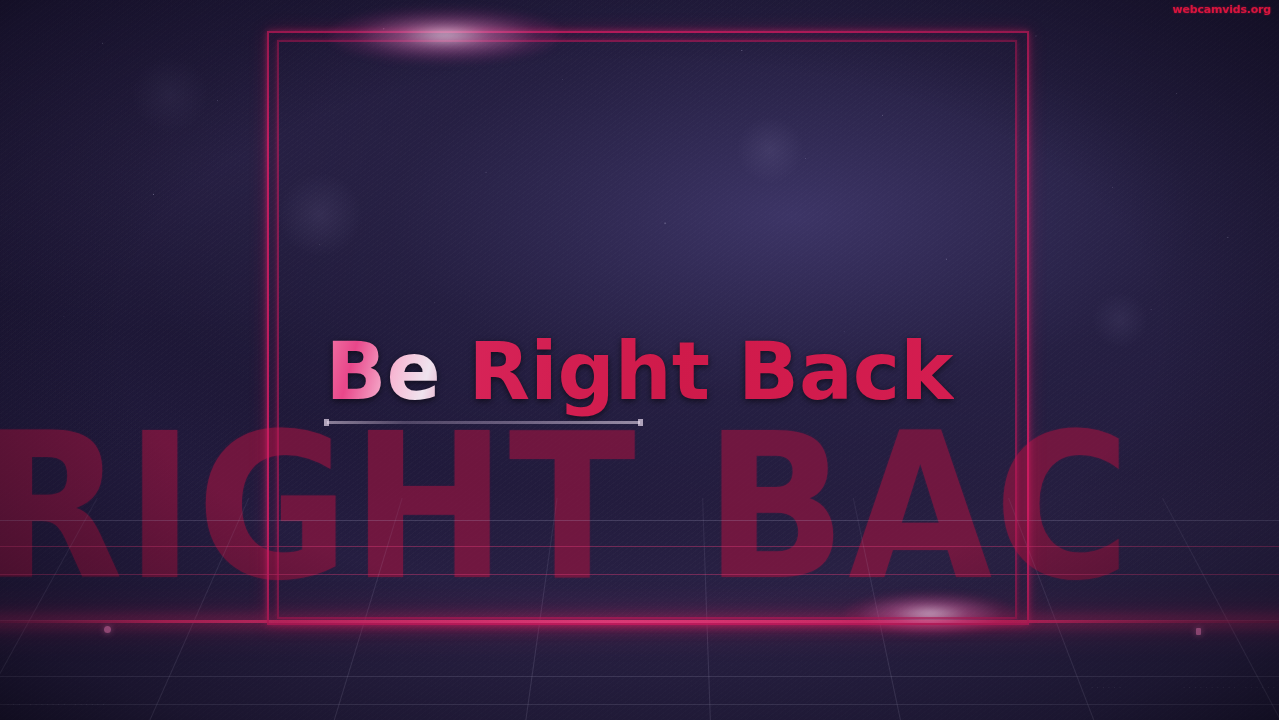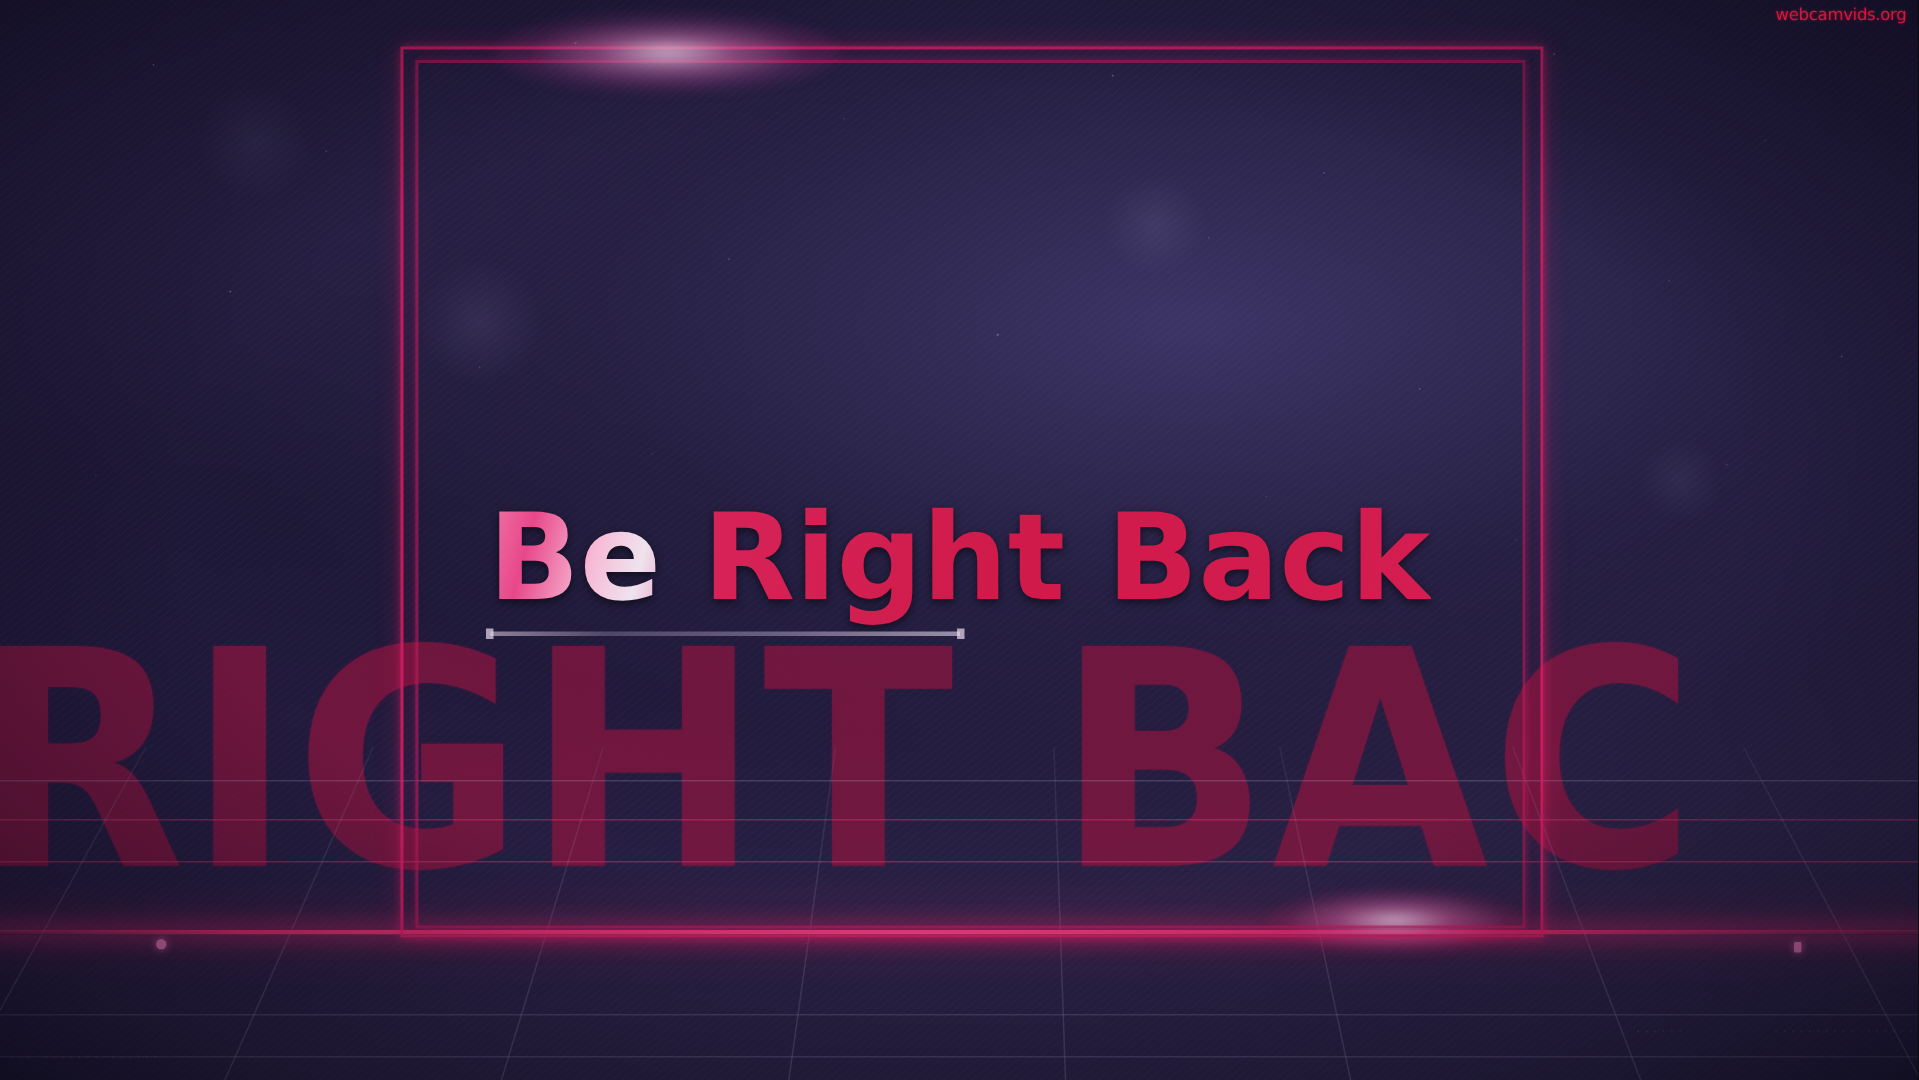--- a/index.html
+++ b/index.html
@@ -300,21 +300,21 @@
     background: radial-gradient(ellipse 78% 72% at 50% 46%, rgba(0,0,0,0) 52%, rgba(8,5,18,0.45) 86%, rgba(5,3,14,0.70) 100%);
   }
 
   
   .watermark {
     position: absolute;
     right: 8px;
     top: 3px;
     font-family: "DejaVu Sans", sans-serif;
     font-size: 11px;
-    font-weight: 400;
+    font-weight: 700;
     letter-spacing: -0.2px;
     color: #e2153f;
     text-shadow: 0 0 2px rgba(226,21,63,0.6);
     opacity: 0.95;
   }
 </style>
 </head>
 <body>
 
 <div id="stage">

